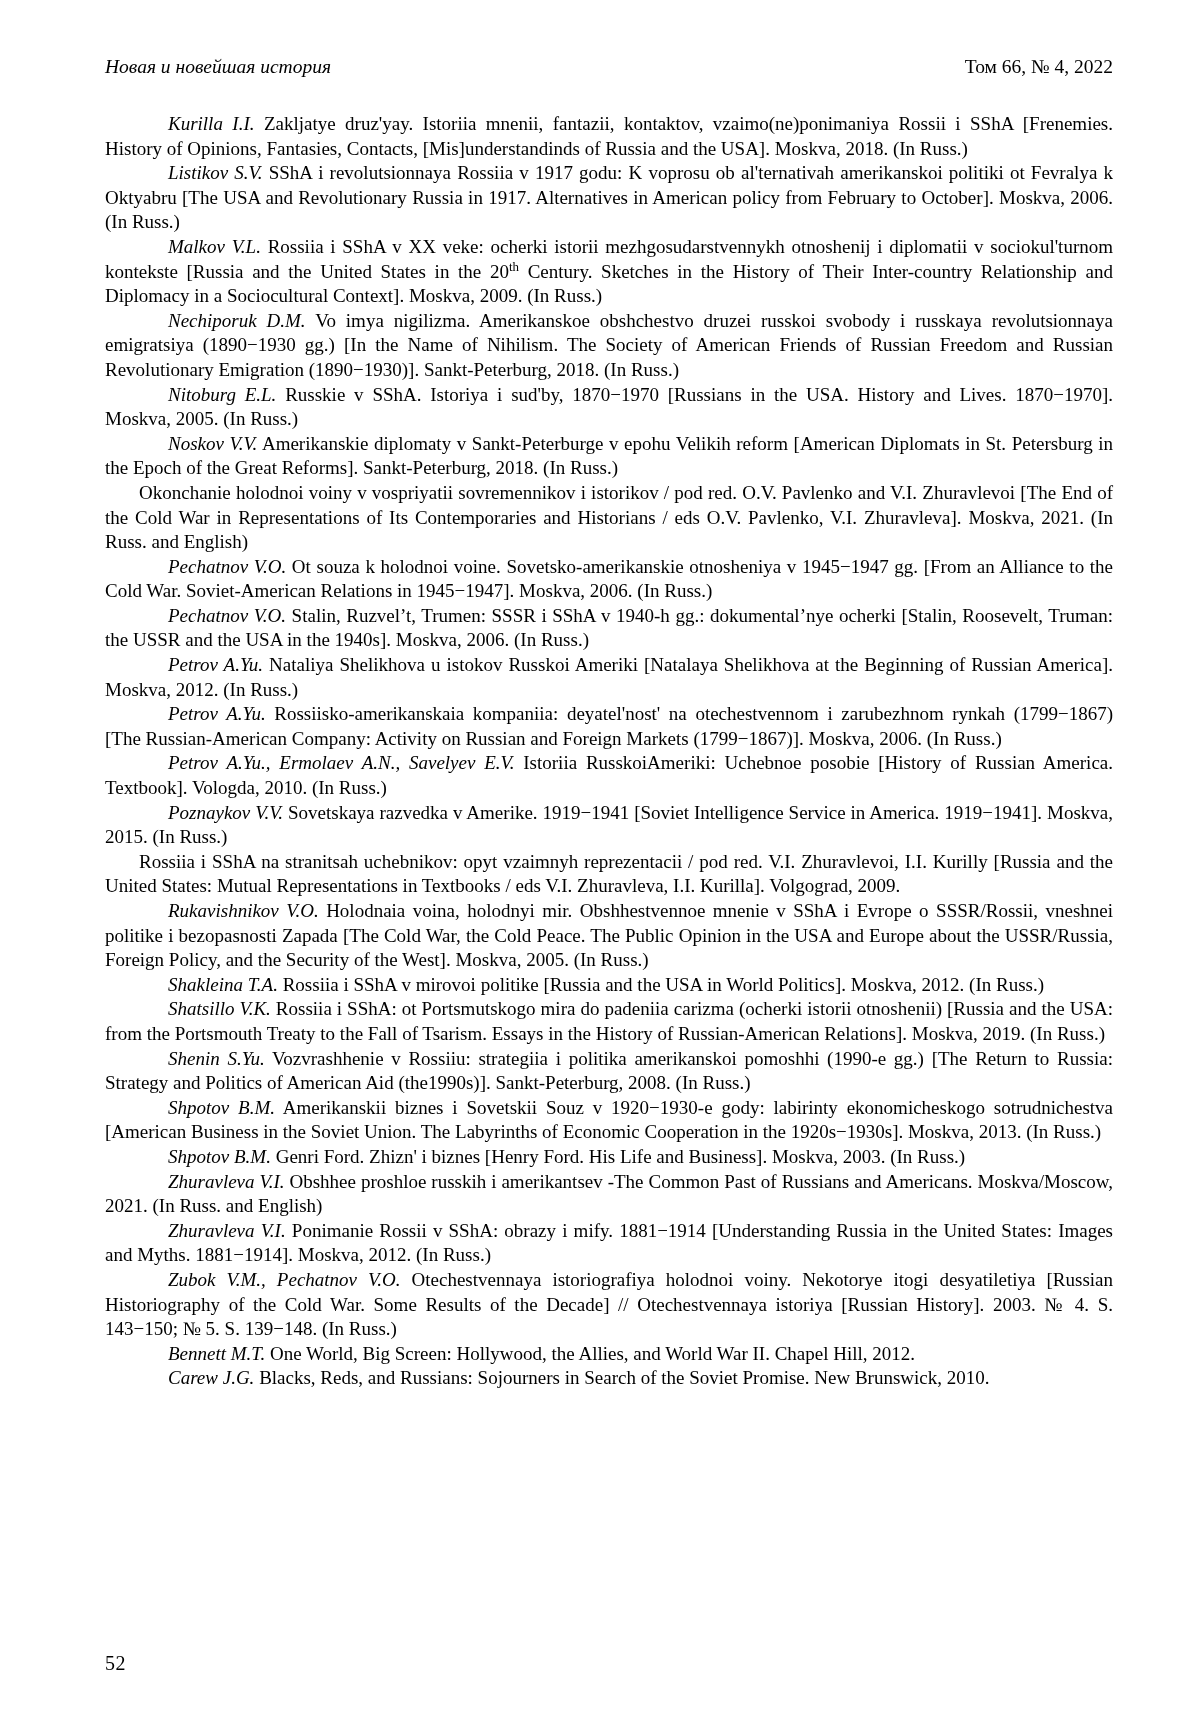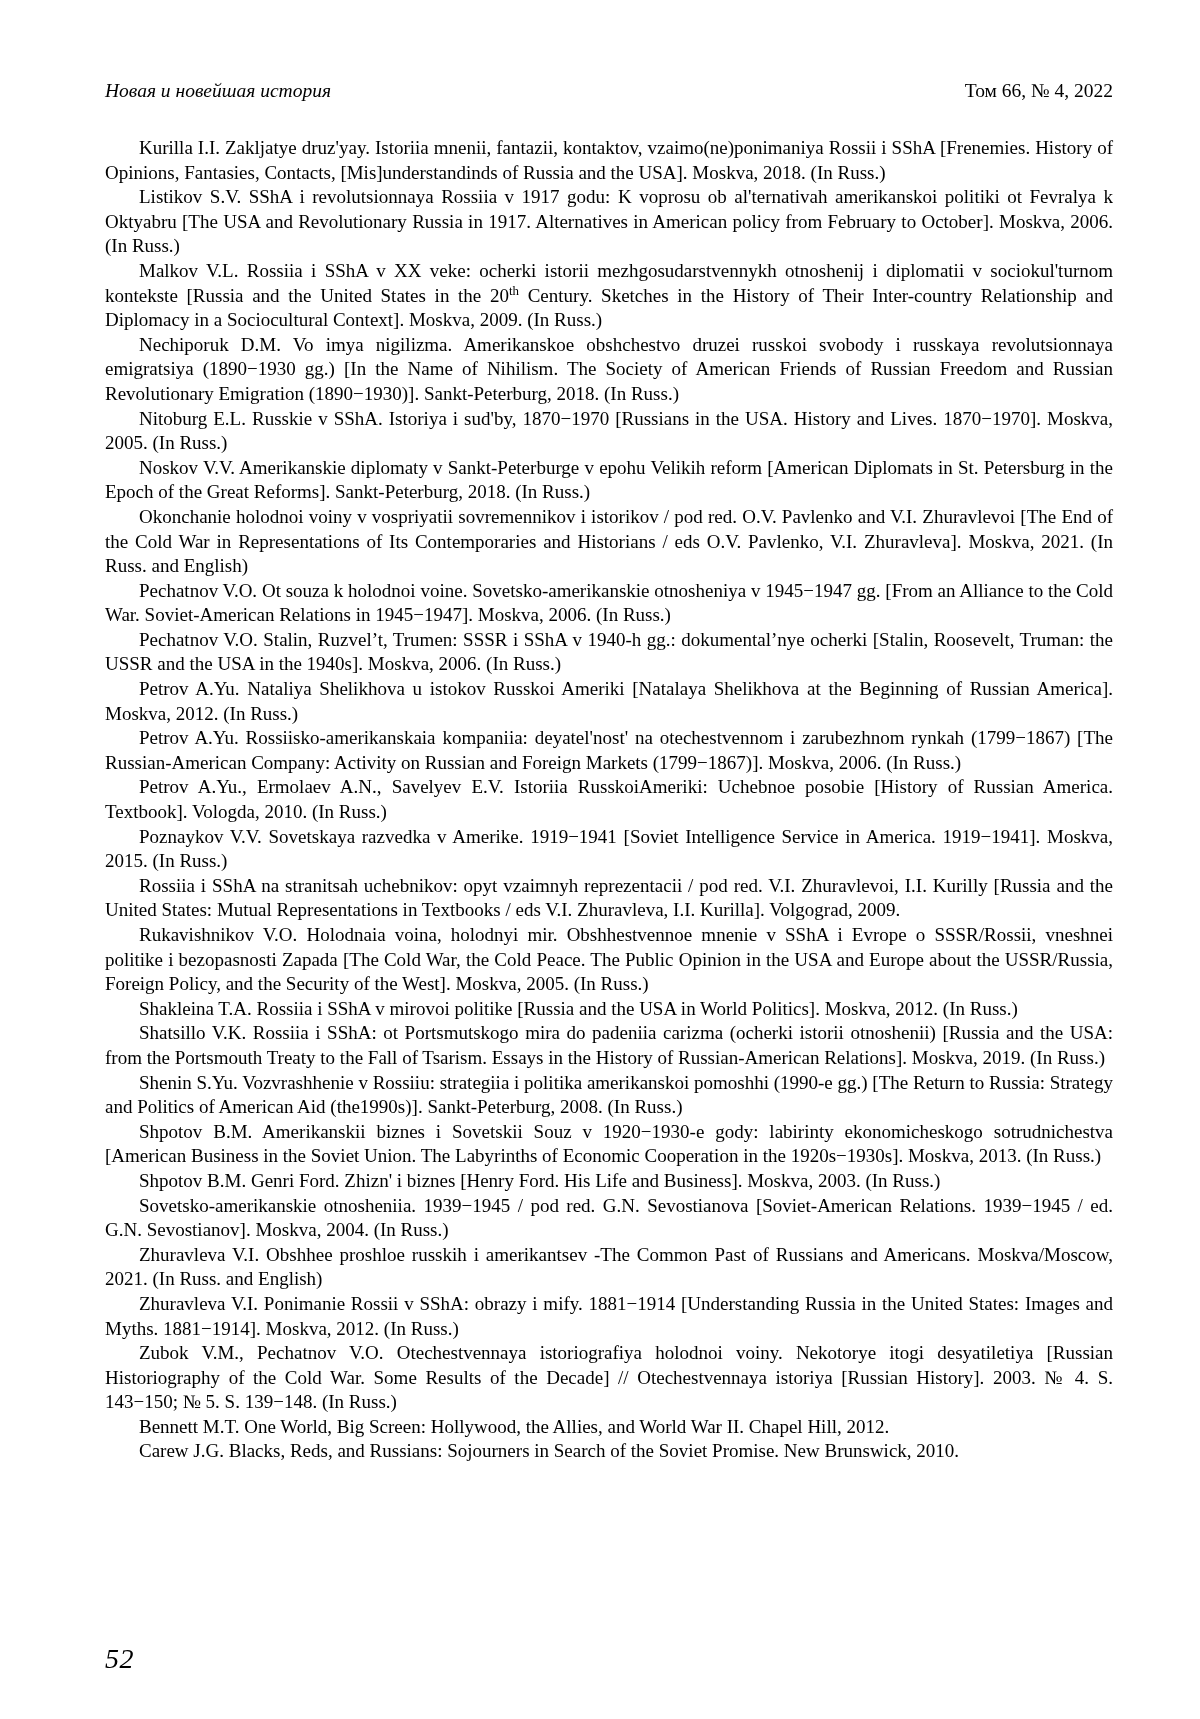--- a/index.html
+++ b/index.html
@@ -27,48 +27,48 @@
     justify-content: space-between;
     align-items: baseline;
     font-size: 19.5px;
     margin-bottom: 34px;
   }
   .running-head .journal {
     font-style: italic;
   }
   .running-head .issue {
     font-style: normal;
-    margin-top: 24px;
   }
   .biblio {
     font-size: 19px;
     line-height: 1.295;
     text-align: justify;
     text-justify: inter-word;
   }
   .entry {
     text-indent: 34px;
     margin: 0;
     padding: 0;
     hyphens: manual;
   }
   .entry .au {
+    font-style: italic;
+    margin-left: 29px;
   }
   sup {
     font-size: 0.68em;
     vertical-align: super;
     line-height: 0;
   }
   .folio {
     position: absolute;
     left: 96px;
     bottom: 44px;
-    font-size: 28px;
+    font-size: 20px;
     letter-spacing: 0.5px;
-    font-style: italic;
   }
 </style>
 </head>
 <body>
 
 <div class="page">
 
   <div class="running-head">
     <span class="journal">Новая и новейшая история</span>
     <span class="issue">Том 66, № 4, 2022</span>
@@ -88,21 +88,20 @@
       <p class="entry"><span class="au">Petrov A.Yu.</span><span> Rossiisko-amerikanskaia kompaniia: deyatel'nost' na otechestvennom i zarubezhnom rynkah (1799−1867) [The Russian-American Company: Activity on Russian and Foreign Markets (1799−1867)]. Moskva, 2006. (In Russ.)</span></p>
       <p class="entry"><span class="au">Petrov A.Yu., Ermolaev A.N., Savelyev E.V.</span><span> Istoriia RusskoiAmeriki: Uchebnoe posobie [History of Russian America. Textbook]. Vologda, 2010. (In Russ.)</span></p>
       <p class="entry"><span class="au">Poznaykov V.V.</span><span> Sovetskaya razvedka v Amerike. 1919−1941 [Soviet Intelligence Service in America. 1919−1941]. Moskva, 2015. (In Russ.)</span></p>
       <p class="entry"><span>Rossiia i SShA na stranitsah uchebnikov: opyt vzaimnyh reprezentacii / pod red. V.I. Zhuravlevoi, I.I. Kurilly [Russia and the United States: Mutual Representations in Textbooks / eds V.I. Zhuravleva, I.I.  Kurilla]. Volgograd, 2009.</span></p>
       <p class="entry"><span class="au">Rukavishnikov V.O.</span><span> Holodnaia voina, holodnyi mir. Obshhestvennoe mnenie v SShA i Evrope o SSSR/Rossii, vneshnei politike i bezopasnosti Zapada [The Cold War, the Cold Peace. The Public Opinion in the USA and Europe about the USSR/Russia, Foreign Policy, and the Security of the West]. Moskva, 2005. (In Russ.)</span></p>
       <p class="entry"><span class="au">Shakleina T.A.</span><span> Rossiia i SShA v mirovoi politike [Russia and the USA in World Politics]. Moskva, 2012. (In Russ.)</span></p>
       <p class="entry"><span class="au">Shatsillo V.K.</span><span> Rossiia i SShA: ot Portsmutskogo mira do padeniia carizma (ocherki istorii otnoshenii) [Russia and the USA: from the Portsmouth Treaty to the Fall of Tsarism. Essays in the History of Russian-American Relations]. Moskva, 2019. (In Russ.)</span></p>
       <p class="entry"><span class="au">Shenin S.Yu.</span><span> Vozvrashhenie v Rossiiu: strategiia i politika amerikanskoi pomoshhi (1990-e gg.) [The Return to Russia: Strategy and Politics of American Aid (the1990s)]. Sankt-Peterburg, 2008. (In Russ.)</span></p>
       <p class="entry"><span class="au">Shpotov B.M.</span><span> Amerikanskii biznes i Sovetskii Souz v 1920−1930-e gody: labirinty ekonomicheskogo sotrudnichestva [American Business in the Soviet Union. The Labyrinths of Economic Cooperation in the 1920s−1930s]. Moskva, 2013. (In Russ.)</span></p>
       <p class="entry"><span class="au">Shpotov B.M.</span><span> Genri Ford. Zhizn' i biznes [Henry Ford. His Life and Business]. Moskva, 2003. (In Russ.)</span></p>
-      <p class="entry"><span>Sovetsko-amerikanskie otnosheniia. 1939−1945 / pod red. G.N. Sevostianova [Soviet-American Relations. 1939−1945 / ed. G.N. Sevostianov]. Moskva, 2004. (In Russ.)</span></p>
       <p class="entry"><span class="au">Zhuravleva V.I.</span><span> Obshhee proshloe russkih i amerikantsev -The Common Past of Russians and Americans. Moskva/Moscow, 2021. (In Russ. and English)</span></p>
       <p class="entry"><span class="au">Zhuravleva V.I.</span><span> Ponimanie Rossii v SShA: obrazy i mify. 1881−1914 [Understanding Russia in the United States: Images and Myths. 1881−1914]. Moskva, 2012. (In Russ.)</span></p>
       <p class="entry"><span class="au">Zubok V.M., Pechatnov V.O.</span><span> Otechestvennaya istoriografiya holodnoi voiny. Nekotorye itogi desyatiletiya [Russian Historiography of the Cold War. Some Results of the Decade] // Otechestvennaya istoriya [Russian History]. 2003. № 4. S. 143−150; № 5. S. 139−148. (In Russ.)</span></p>
       <p class="entry"><span class="au">Bennett M.T.</span><span> One World, Big Screen: Hollywood, the Allies, and World War II. Chapel Hill, 2012.</span></p>
       <p class="entry"><span class="au">Carew J.G.</span><span> Blacks, Reds, and Russians: Sojourners in Search of the Soviet Promise. New Brunswick, 2010.</span></p>
     </div>
 
   <div class="folio">52</div>
 
 </div>

